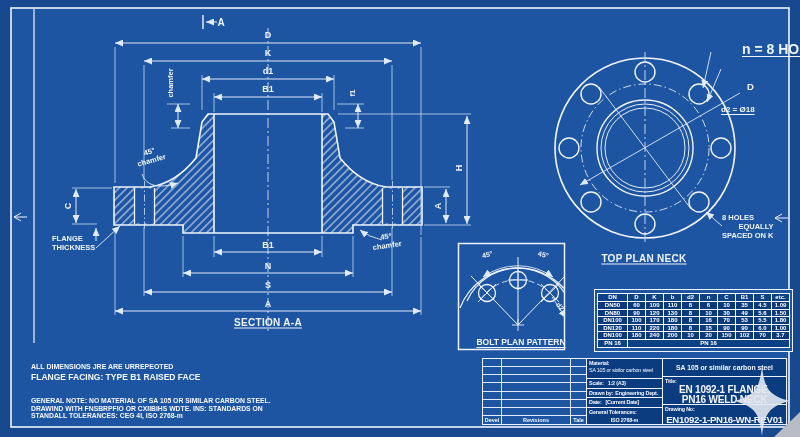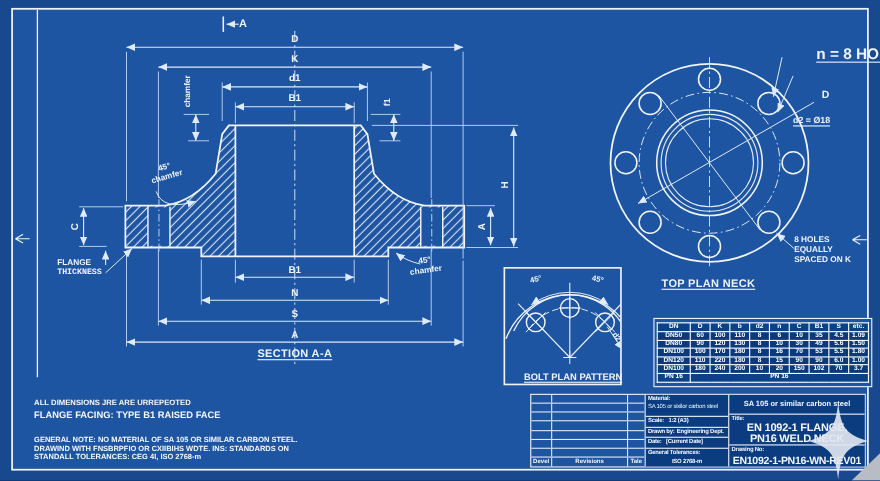--- a/index.html
+++ b/index.html
@@ -214,40 +214,40 @@
   <div class="lbl ctr" style="left:268px;top:89px;font-size:9px;">B1</div>
   <div class="lbl rot90" style="left:352px;top:93px;font-size:8px;">f1</div>
   <div class="lbl rot90" style="left:170px;top:83px;font-size:7.5px;">chamfer</div>
   <div class="lbl" style="left:136px;top:148px;font-size:7.5px;line-height:8.5px;text-align:center;transform:rotate(-16deg);">
     <span style="display:block;">45°</span>
     <span style="display:block;">chamfer</span>
   </div>
   <div class="lbl rot90" style="left:68px;top:206px;font-size:9px;">C</div>
   <div class="lbl" style="left:52px;top:235px;font-size:7.5px;line-height:8.5px;">
     <span style="display:block;">FLANGE</span>
-    <span style="display:block;font-family:Liberation Mono, monospace;">THICKNESS</span>
+    <span style="display:block;">THICKNESS</span>
   </div>
   <div class="lbl" style="left:372px;top:233px;font-size:7.5px;line-height:8.5px;text-align:center;transform:rotate(-8deg);">
     <span style="display:block;">45°</span>
     <span style="display:block;">chamfer</span>
   </div>
   <div class="lbl rot90" style="left:459px;top:168px;font-size:9px;">H</div>
   <div class="lbl rot90" style="left:438px;top:206px;font-size:9px;">A</div>
   <div class="lbl ctr" style="left:268px;top:245px;font-size:9px;">B1</div>
   <div class="lbl ctr" style="left:268px;top:266px;font-size:9px;">N</div>
   <div class="lbl ctr" style="left:268px;top:285px;font-size:9px;">S</div>
   <div class="lbl ctr" style="left:268px;top:304px;font-size:9px;">A</div>
   <div class="lbl ctr und" style="left:268px;top:322px;font-size:10px;letter-spacing:0.3px;">SECTION A-A</div>
 
   <div class="lbl und" style="left:711px;top:41px;font-size:14px;margin-left:31px;">n = 8 HOLES</div>
   <div class="lbl und" style="left:721px;top:59px;font-size:8px;margin-top:46px;">d2 = Ø18</div>
   <div class="lbl" style="left:747px;top:81px;font-size:9.5px;">D</div>
   <div class="lbl" style="left:722px;top:214px;font-size:7.5px;line-height:8.8px;">
     <span style="display:block;">8 HOLES</span>
-    <span style="display:block;">EQUALLY</span>
+    <span style="display:block;text-align:right;">EQUALLY</span>
     <span style="display:block;">SPACED ON K</span>
   </div>
   <div class="lbl ctr und" style="left:644px;top:258px;font-size:10px;letter-spacing:0.3px;">TOP PLAN NECK</div>
 
   <div class="lbl" style="left:482px;top:251px;font-size:7px;transform:rotate(-14deg);">45°</div>
   <div class="lbl" style="left:538px;top:251px;font-size:7px;transform:rotate(12deg);">45°</div>
   <div class="lbl" style="left:556px;top:303px;font-size:7px;transform:rotate(55deg);">d2</div>
   <div class="lbl ctr und" style="left:521px;top:342px;font-size:8.5px;">BOLT PLAN PATTERN</div>
 
   <div class="note" style="top:363px;font-size:7px;">ALL DIMENSIONS JRE ARE URREPEOTED</div>

